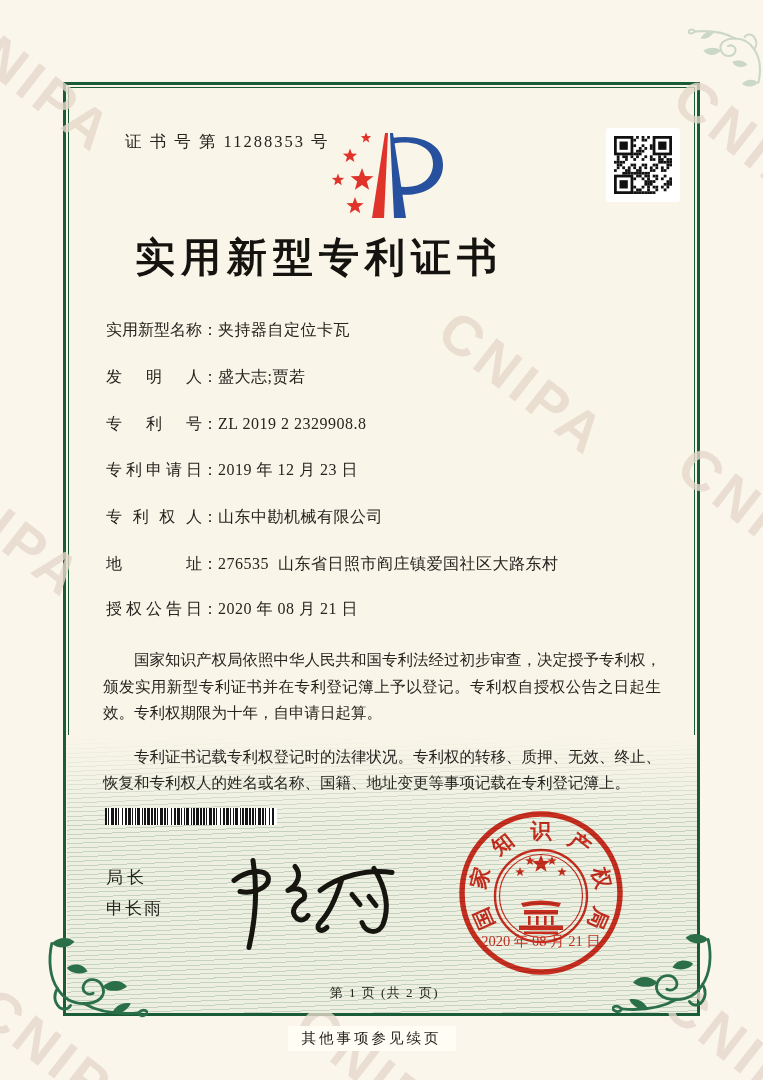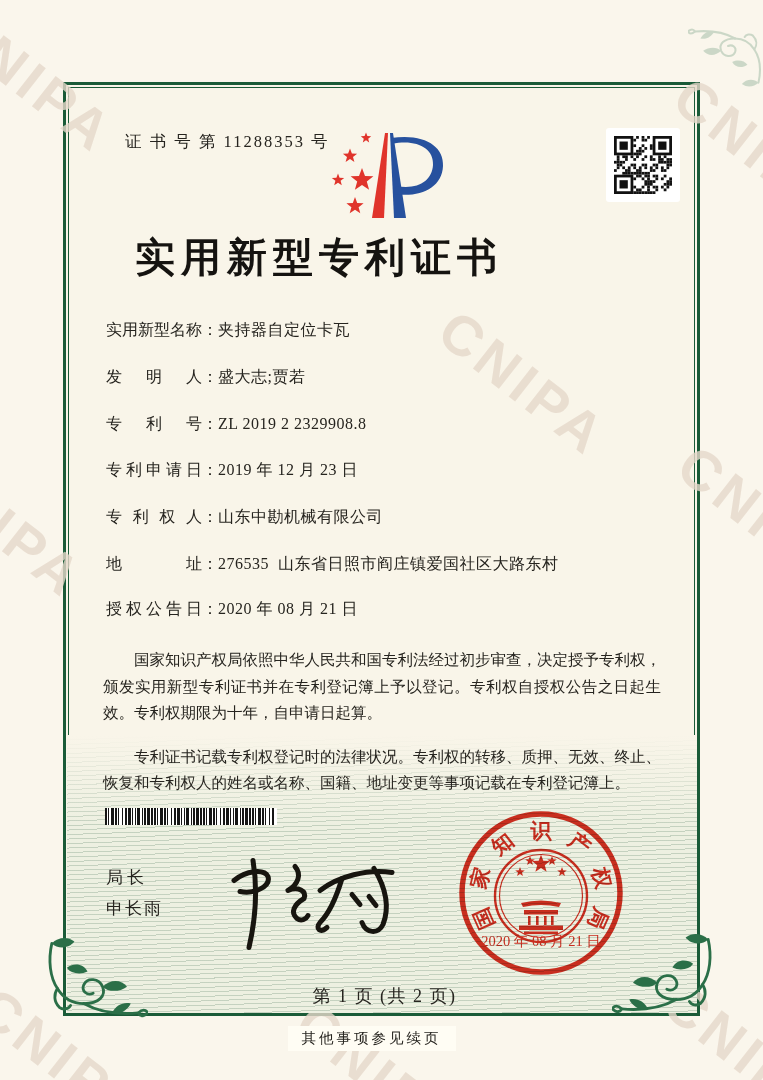--- a/index.html
+++ b/index.html
@@ -36,21 +36,21 @@
          line-height:26.5px;text-align:justify;}
   .paras p{margin:17px;text-indent:2em;}
   
   .barcode{position:absolute;left:105px;top:808px;width:172px;height:17px;background:#fff;z-index:5;}
   .comm-title{position:absolute;left:106px;top:866px;font-size:17px;letter-spacing:4px;z-index:5;}
   .comm-name{position:absolute;left:106px;top:897px;font-size:17px;letter-spacing:2px;z-index:5;}
   .signature{position:absolute;left:222px;top:848px;width:200px;height:105px;z-index:5;}
   .seal{position:absolute;left:456px;top:808px;width:170px;height:170px;z-index:6;
         mix-blend-mode:multiply;opacity:.96;}
   .page-indicator{position:absolute;left:63px;top:984px;width:643px;text-align:center;
-        font-size:18px;letter-spacing:1.5px;z-index:5;}
+        font-size:13px;letter-spacing:1.5px;z-index:5;}
   .footer-note{position:absolute;left:0;top:1026px;width:743px;text-align:center;z-index:5;}
   .footer-note span{display:inline-block;background:#fffdf4;padding:3px 14px;
         font-size:14.5px;letter-spacing:3px;}
   
   .orn{position:absolute;z-index:4;}
   .orn-bl{left:44px;top:934px;width:104px;height:94px;}
   .orn-br{left:612px;top:930px;width:104px;height:94px;transform:scaleX(-1);}
   .orn-tr{left:688px;top:20px;width:76px;height:70px;transform:scale(-1,-1);opacity:.22;}
   .hidden-defs{position:absolute;width:0;height:0;overflow:hidden;}
 </style>

